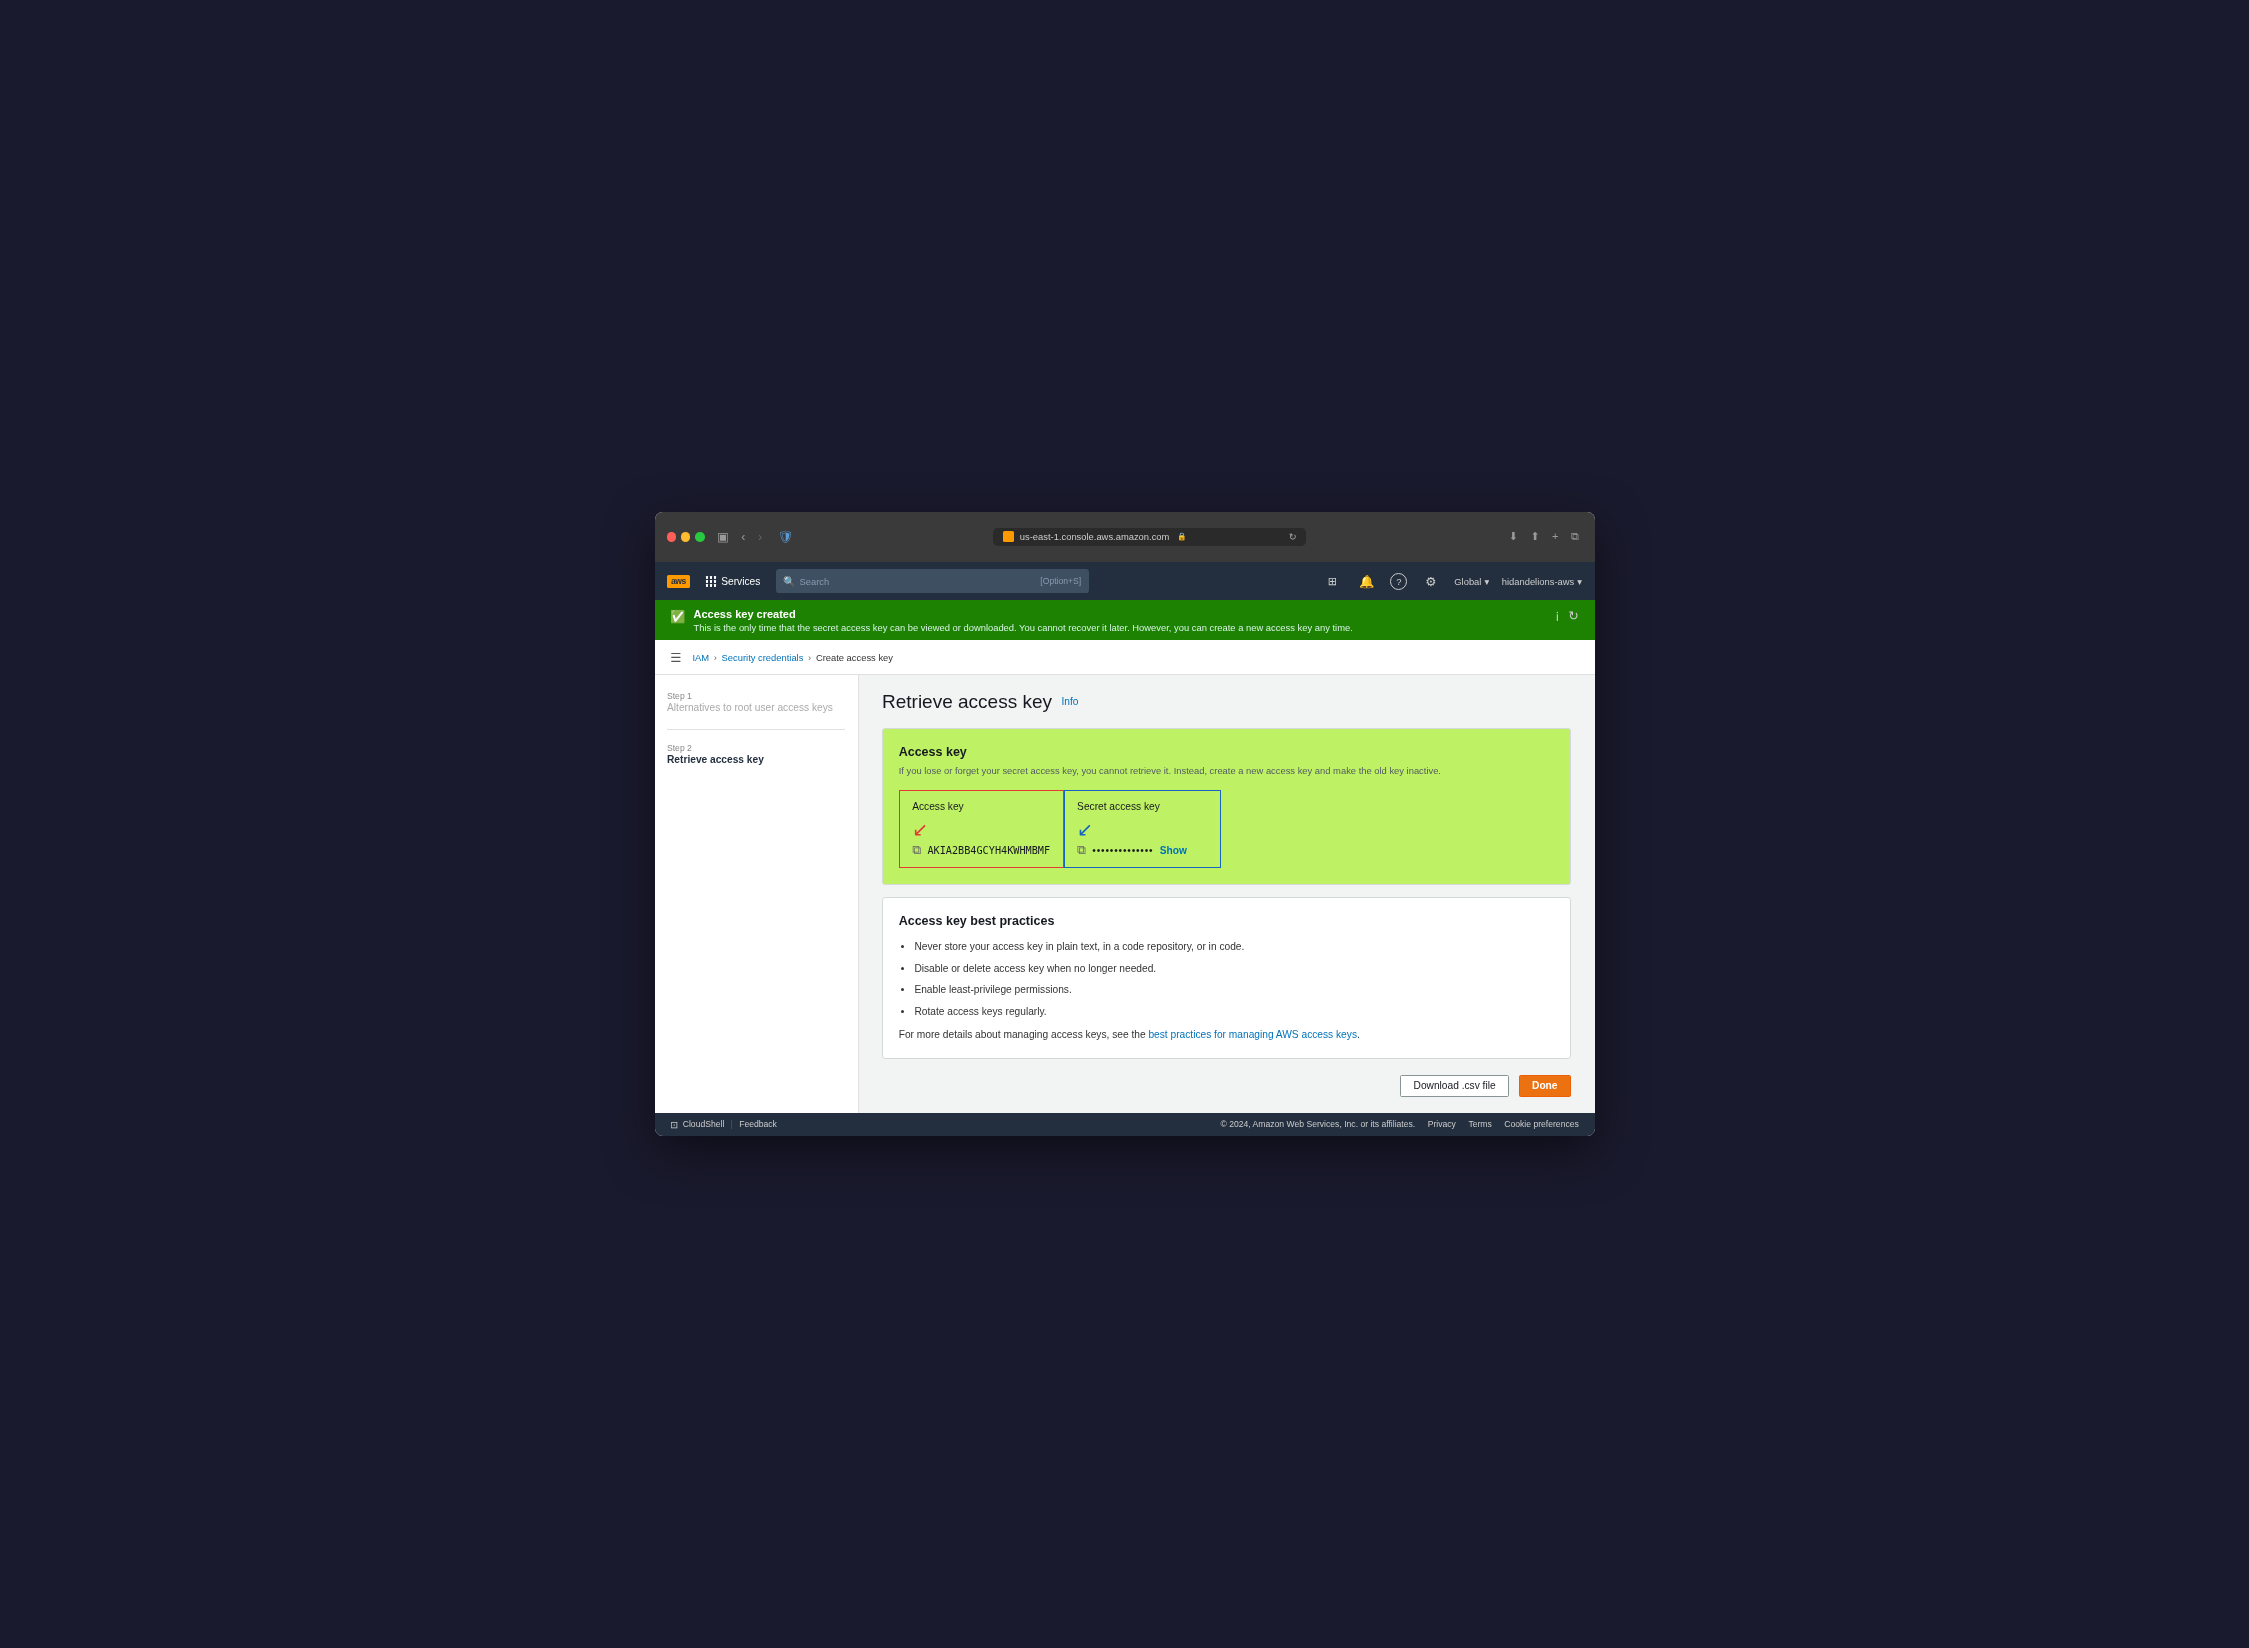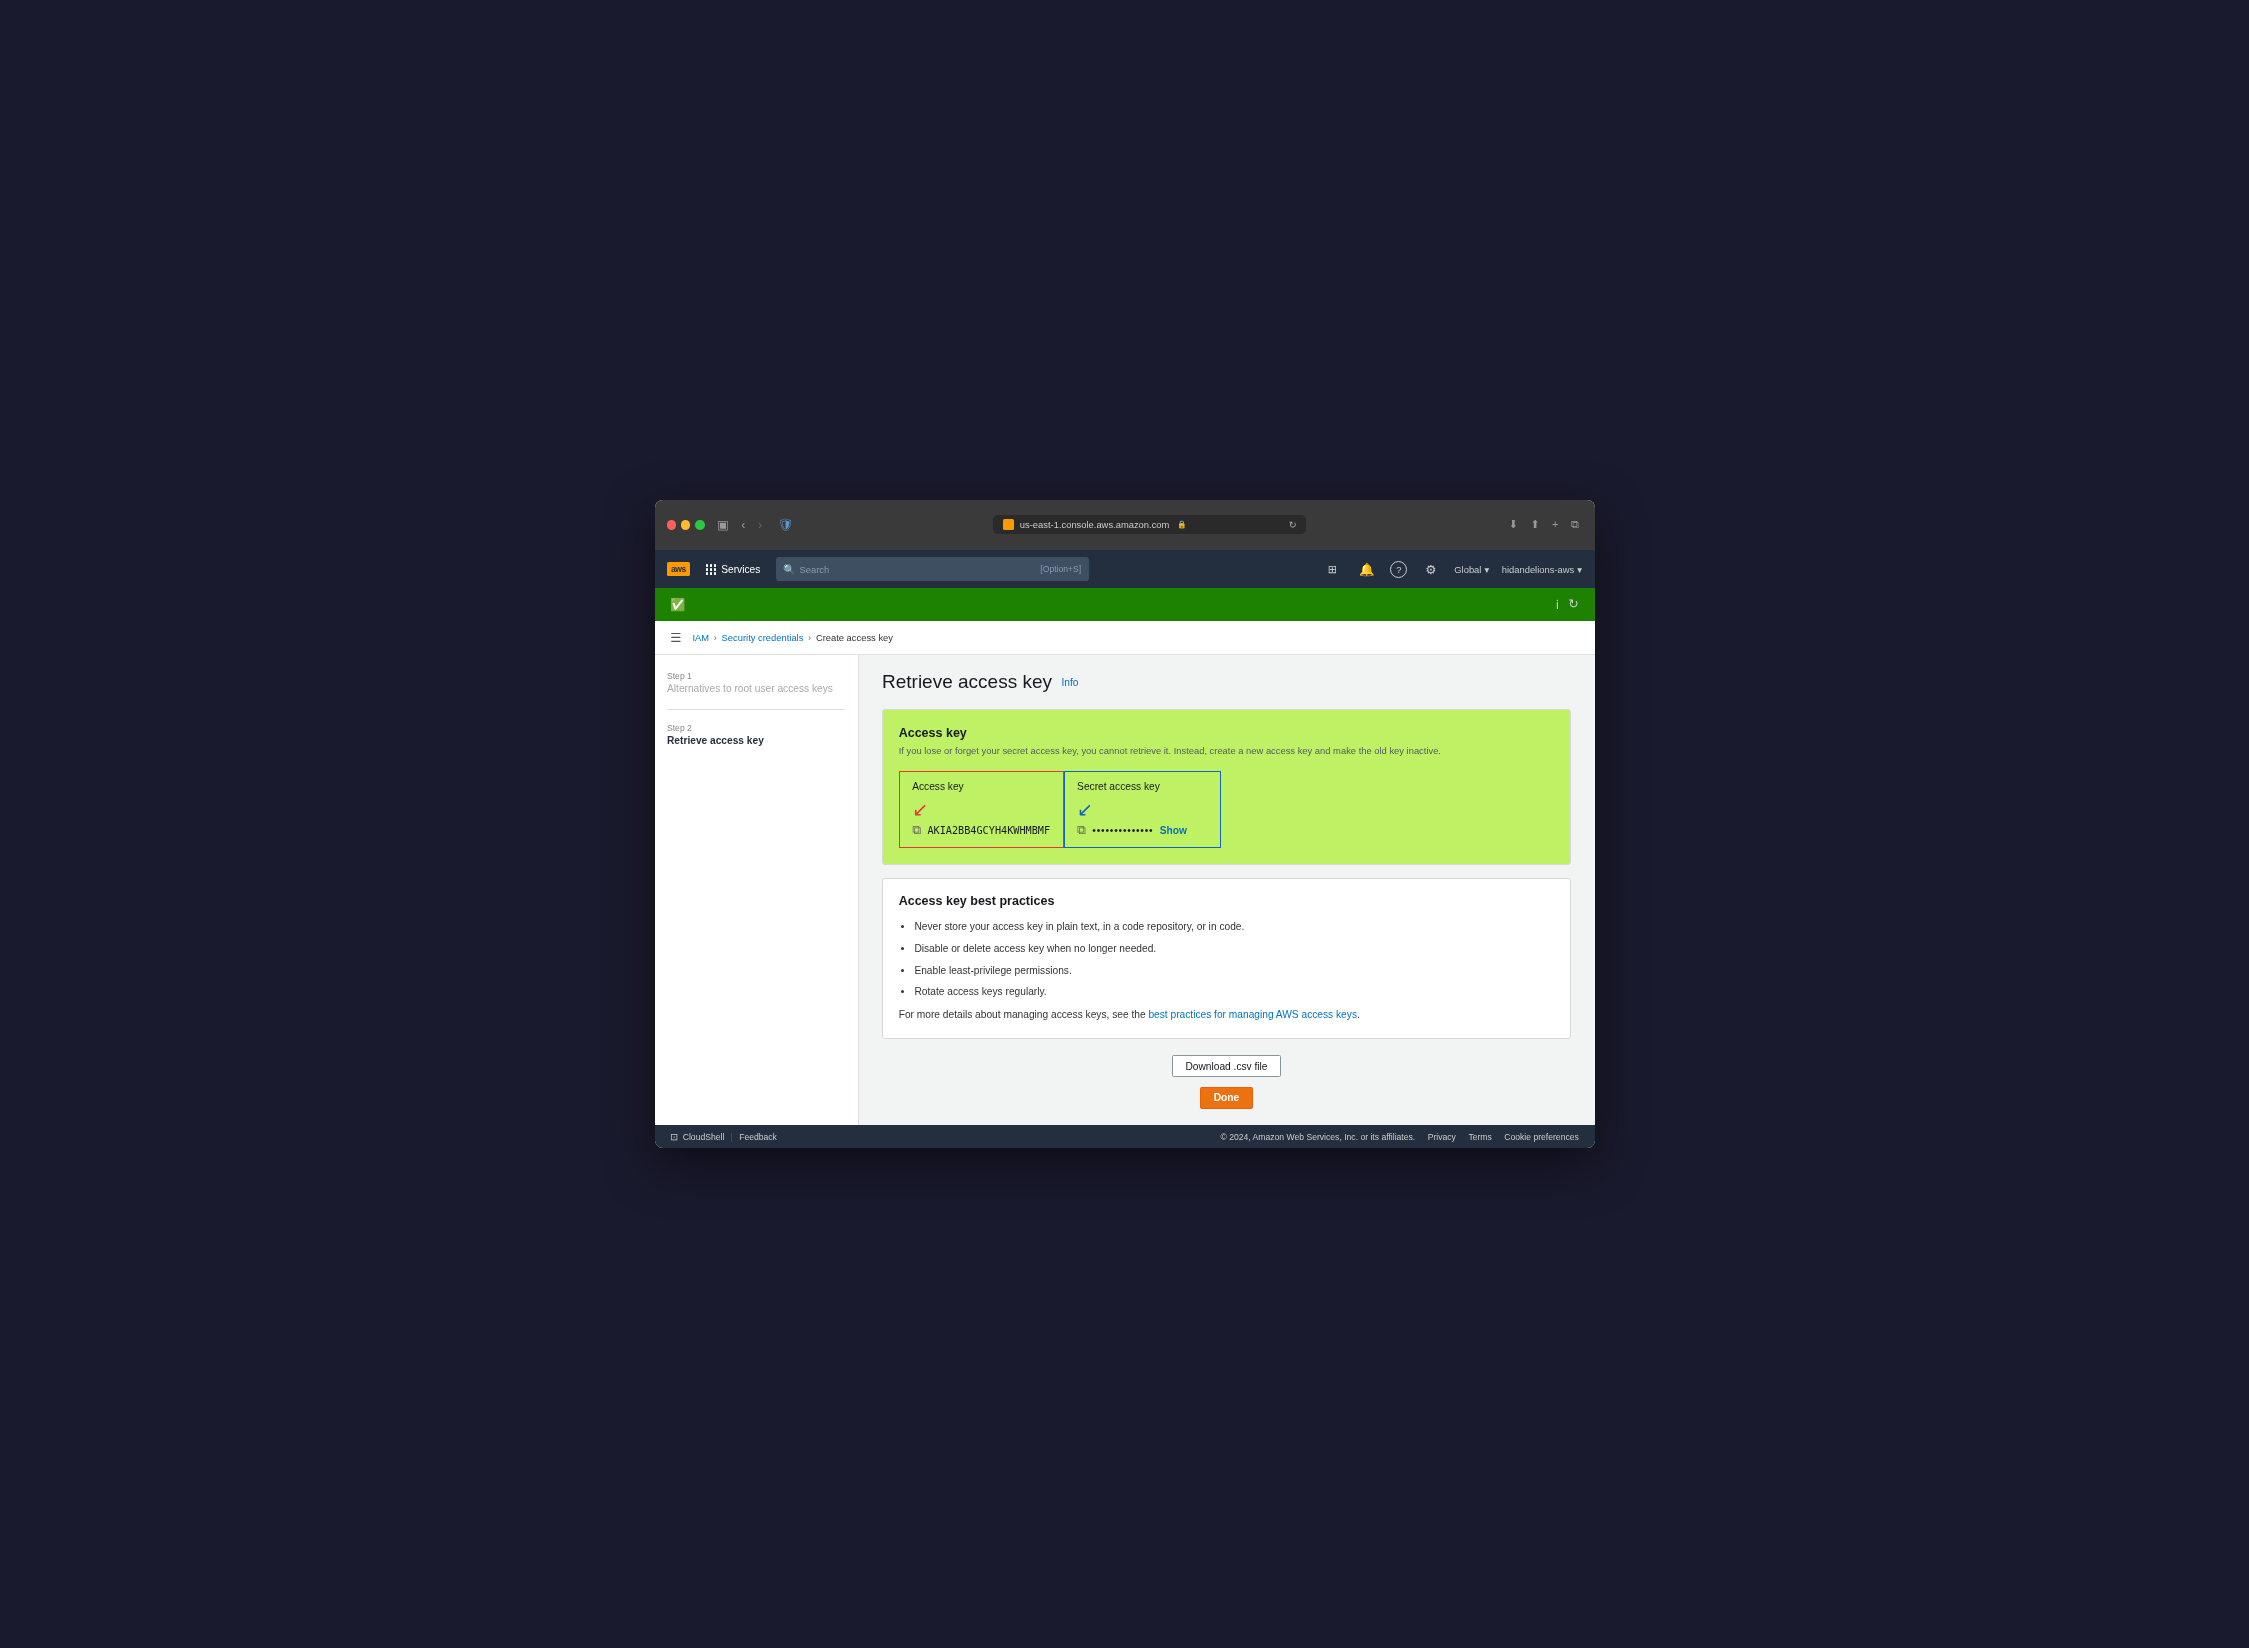--- a/index.html
+++ b/index.html
@@ -92,21 +92,21 @@
 
     
     .best-practices-card { background: #fff; border: 0.8px solid #d5d9d9; border-radius: 3.1px; padding: 15.7px; margin-bottom: 15.7px; }
     .best-practices-title { font-size: 12.5px; font-weight: 700; color: #16191f; margin-bottom: 11px; }
     .bp-list { padding-left: 15.7px; }
     .bp-list li { font-size: 10.2px; color: #333; margin-bottom: 6.3px; line-height: 1.5; list-style-type: disc; }
     .bp-footer { font-size: 10.2px; color: #333; margin-top: 7.8px; line-height: 1.5; }
     .bp-footer a { color: #0073bb; cursor: pointer; }
 
     
-    .action-row { display: flex; justify-content: flex-end; gap: 9.4px; align-items: center; flex-direction: column; }
+    .action-row { display: flex; justify-content: flex-end; gap: 9.4px; align-items: center; }
     .btn-secondary { background: #fff; border: 0.8px solid #879596; color: #16191f; font-size: 10.2px; padding: 4.7px 12.5px; border-radius: 1.6px; cursor: pointer; }
     .btn-primary { background: #ec7211; border: 0.8px solid #eb5f07; color: #fff; font-size: 10.2px; font-weight: 700; padding: 4.7px 12.5px; border-radius: 1.6px; cursor: pointer; }
 
     
     .aws-footer { background: #232f3e; color: #ccc; font-size: 8.6px; padding: 6.3px 15.7px; display: flex; align-items: center; justify-content: space-between; }
     .footer-left { display: flex; align-items: center; gap: 6.3px; }
     .footer-cloudshell { display: flex; align-items: center; gap: 4.7px; cursor: pointer; }
     .footer-right { display: flex; gap: 12.5px; }
     .footer-right a { color: #ccc; text-decoration: none; cursor: pointer; }
 
@@ -180,20 +180,24 @@
       </div>
       <div class="nav-user">
         <span>hidandelions-aws</span>
         <span>▾</span>
       </div>
     </div>
   </div>
 
   <div class="success-banner">
     <span class="check-icon">✅</span>
+    <div>
+      <div class="banner-title">Access key created</div>
+      <div class="banner-subtitle">This is the only time that the secret access key can be viewed or downloaded. You cannot recover it later. However, you can create a new access key any time.</div>
+    </div>
     <div class="banner-right-icons">
       <span style="font-size:12.5px;cursor:pointer;">ℹ</span>
       <span style="font-size:12.5px;cursor:pointer;">↻</span>
     </div>
   </div>
 
   <div class="breadcrumb">
     <span style="font-size:12.5px;color:#555;margin-right:6.3px;cursor:pointer;">☰</span>
     <a>IAM</a>
     <span class="sep">›</span>

